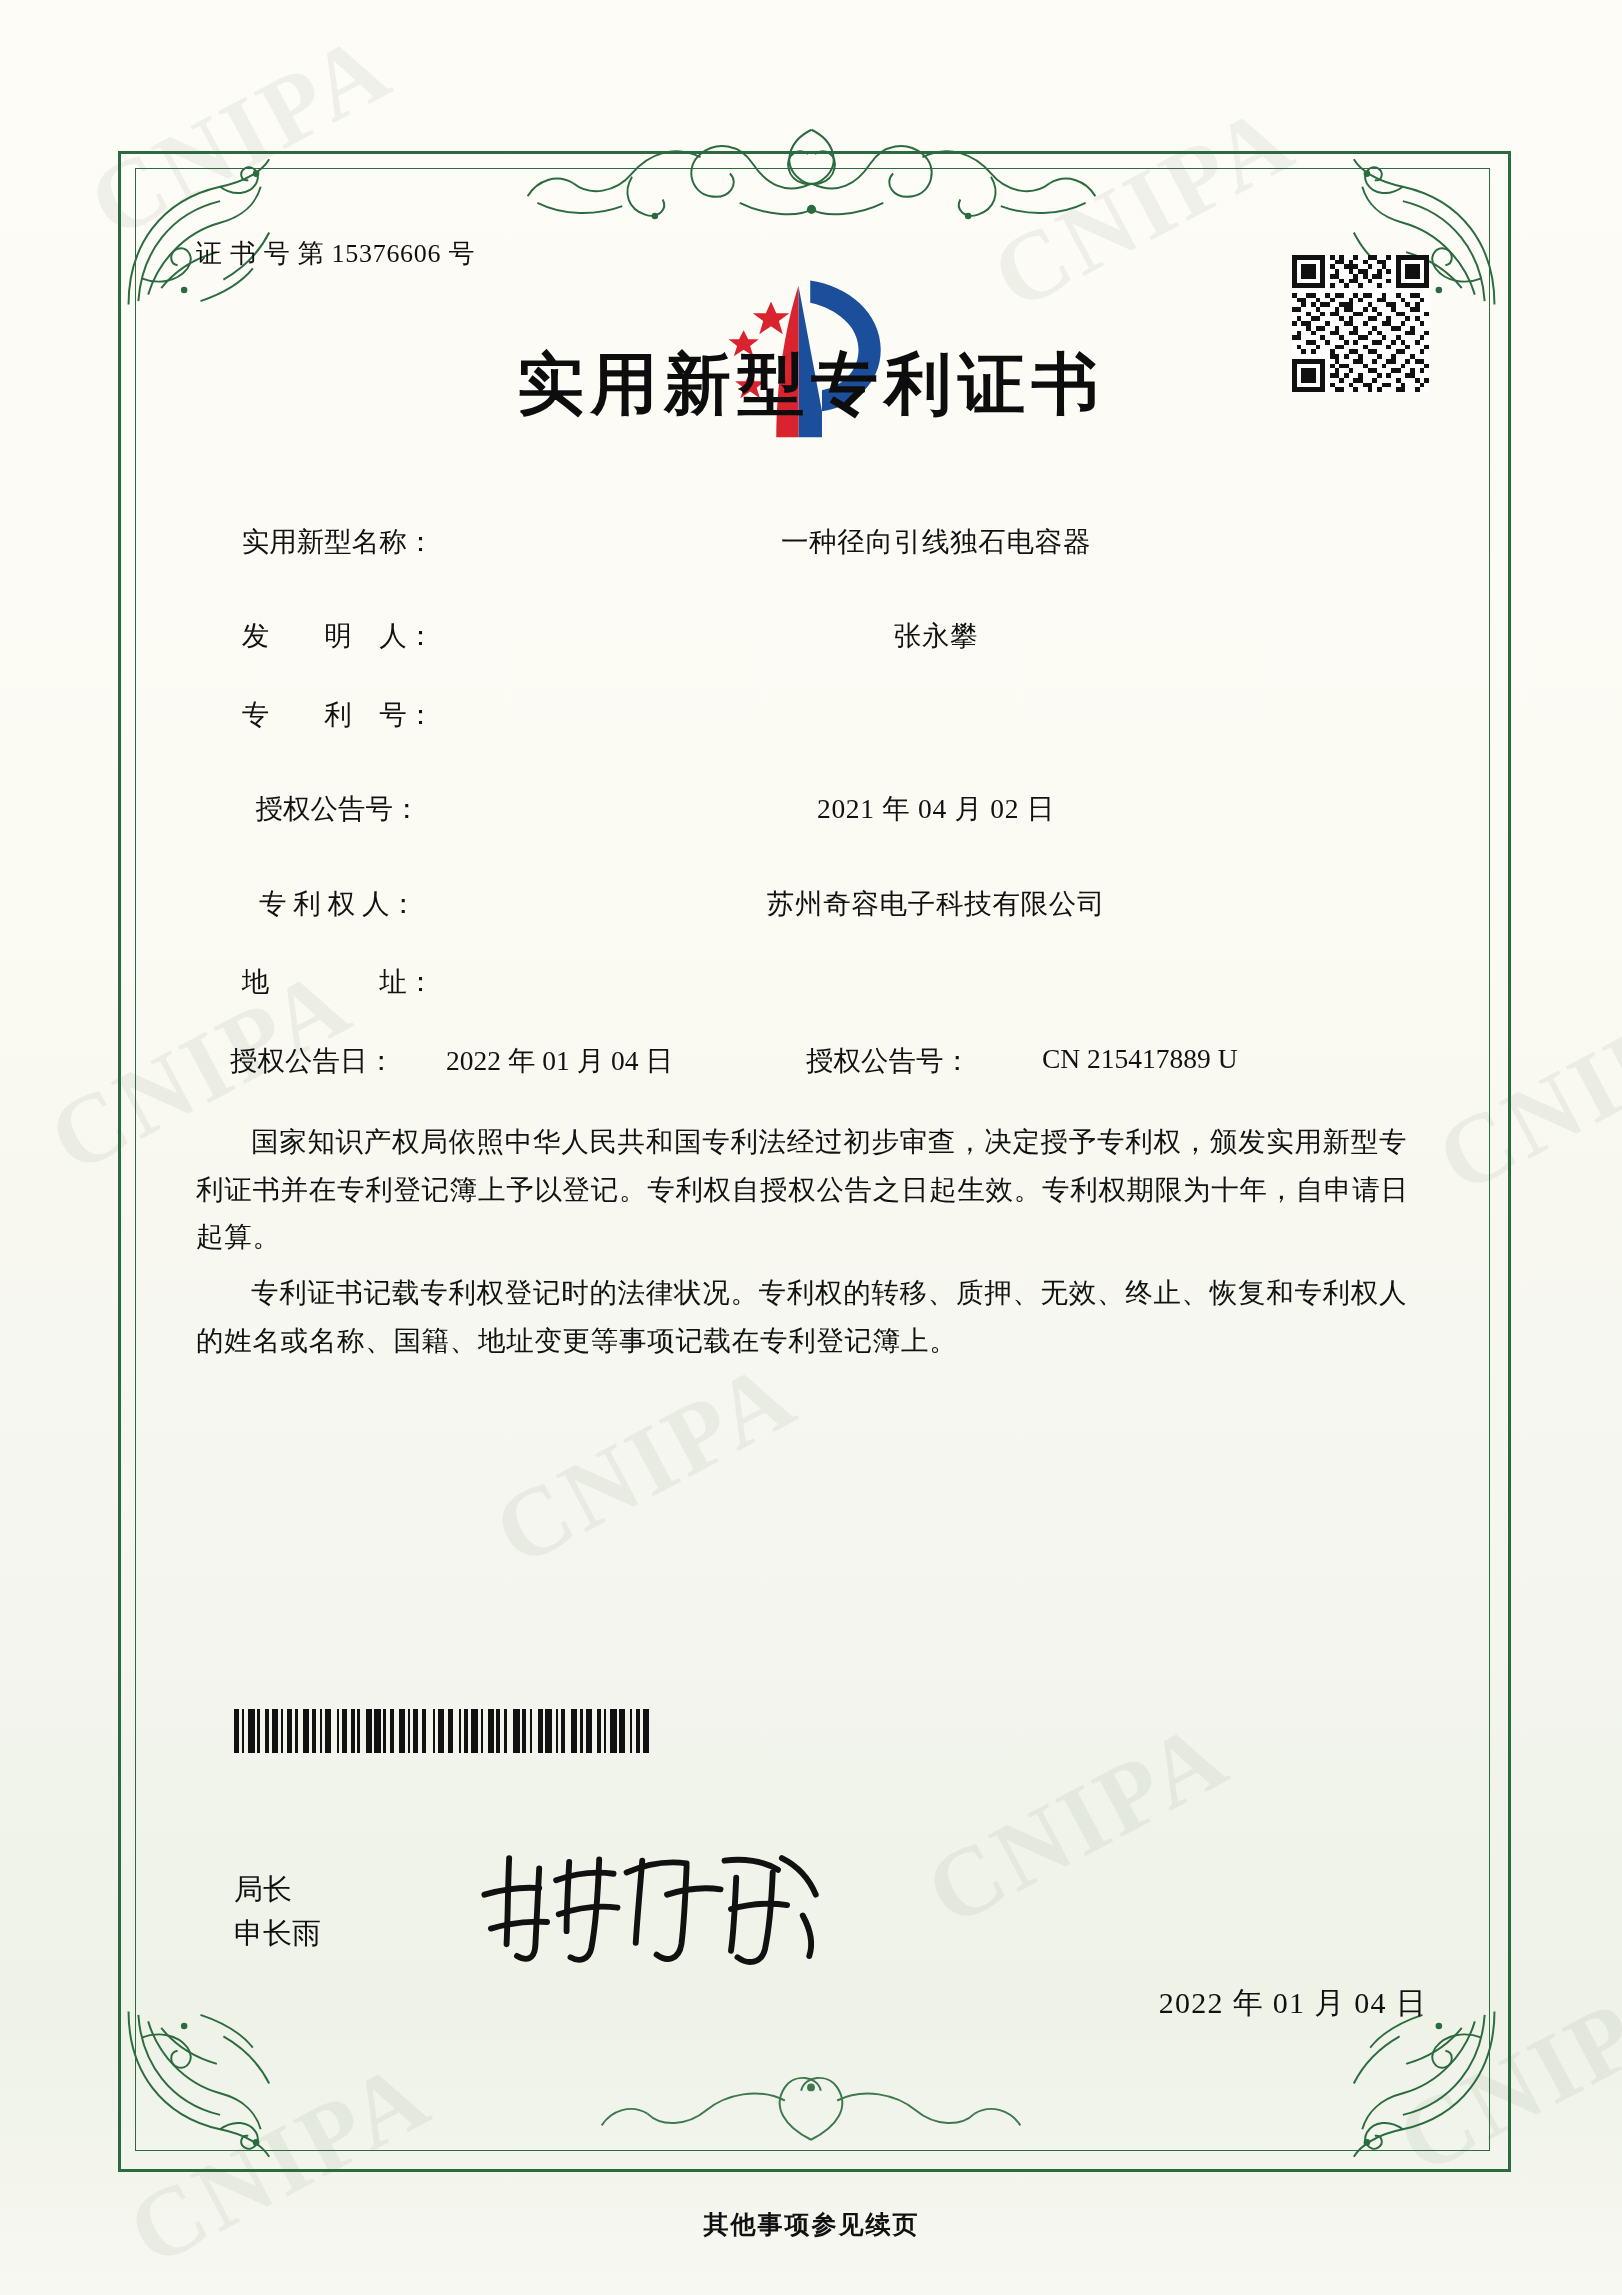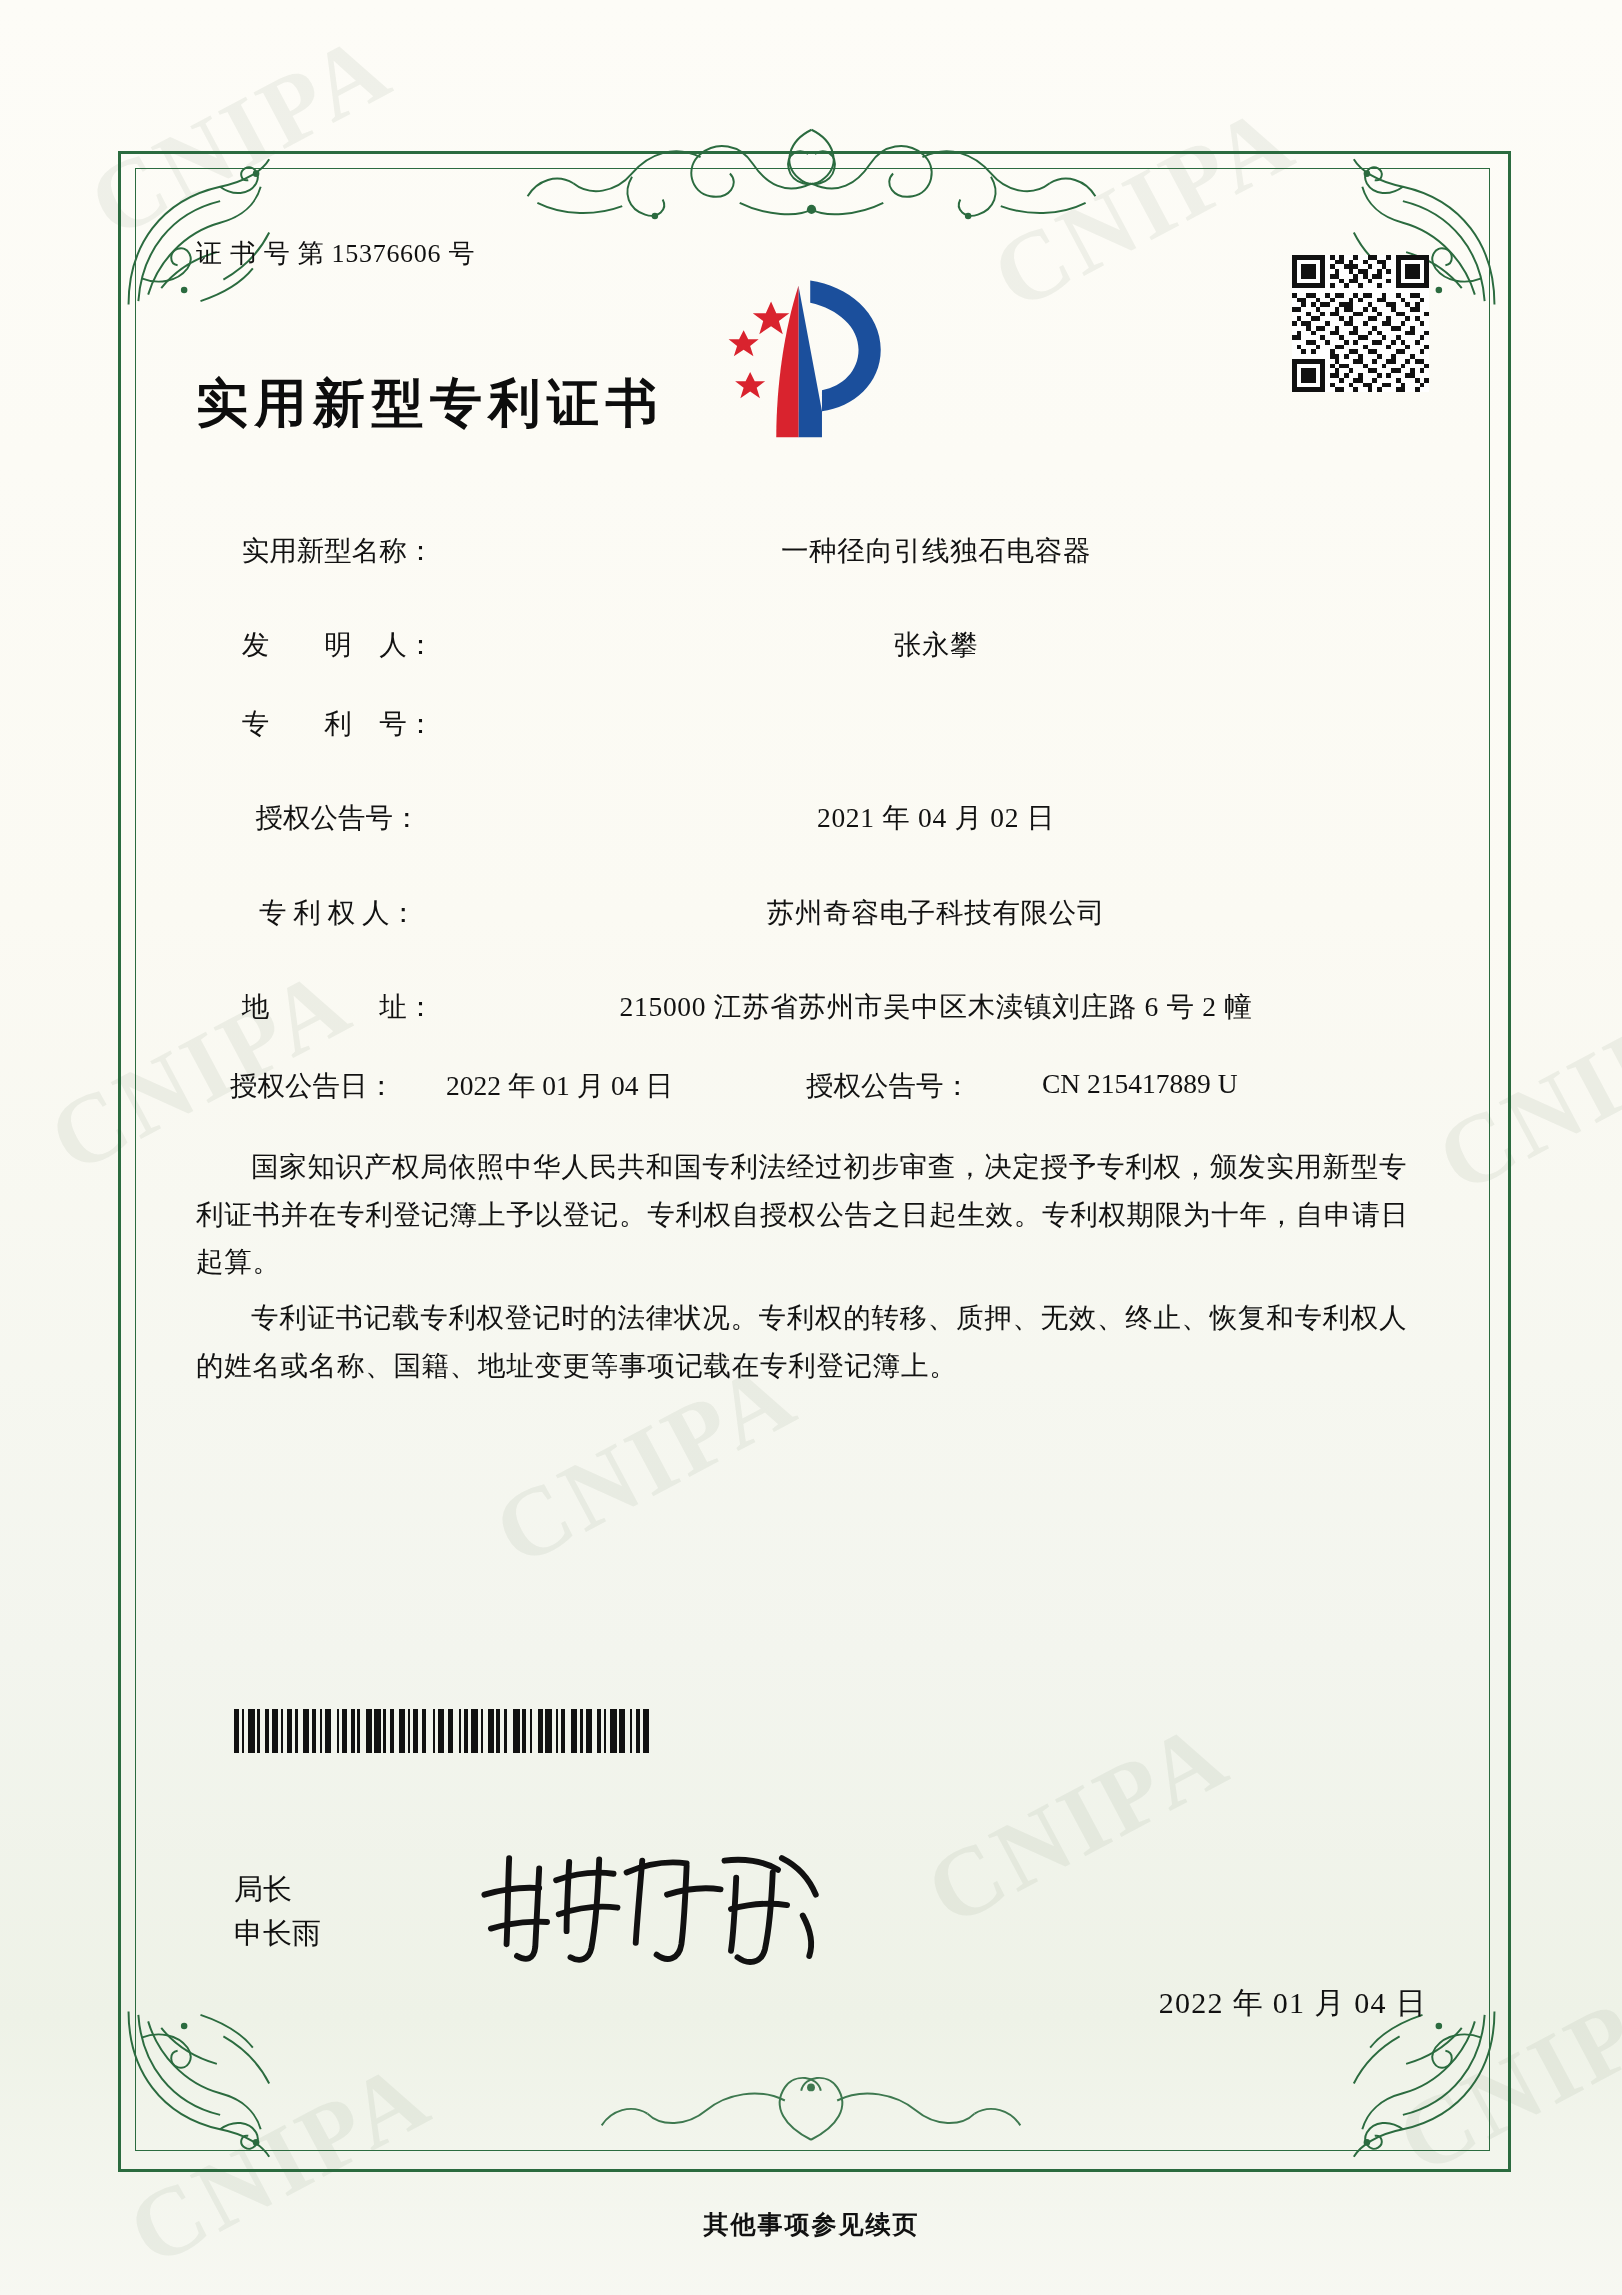--- a/index.html
+++ b/index.html
@@ -121,23 +121,23 @@
     position: absolute;
     left: 1292px;
     top: 255px;
     width: 137px;
     height: 137px;
     background: #fff;
   }
   .qr svg { width: 100%; height: 100%; display: block; }
 
   .title {
-    margin-top: 98px;
-    text-align: left;
-    font-size: 52px;
+    margin-top: 68px;
+    text-align: center;
+    font-size: 67px;
     font-weight: bold;
     letter-spacing: 6.5px;
     color: #0d0d0d;
     font-family: "Liberation Serif", "DejaVu Serif", serif;
   }
 
   .fields {
     margin-top: 79px;
     padding-left: 34px;
   }
@@ -596,21 +596,20 @@
         <div class="field-value">2021 年 04 月 02 日</div>
       </div>
 
       <div class="field-row">
         <div class="field-label">专 利 权 人：</div>
         <div class="field-value">苏州奇容电子科技有限公司</div>
       </div>
 
       <div class="field-row">
         <div class="field-label">地　　　　址：</div>
-        <div class="field-value">215000 江苏省苏州市吴中区木渎镇刘庄路 6 号 2 幢</div>
       </div>
 
       <div class="two-col">
         <div class="left">
           <span class="lab">授权公告日：</span>
           <span>2022 年 01 月 04 日</span>
         </div>
         <div class="right">
           <span class="lab2">授权公告号：</span>
           <span>CN 215417889 U</span>

